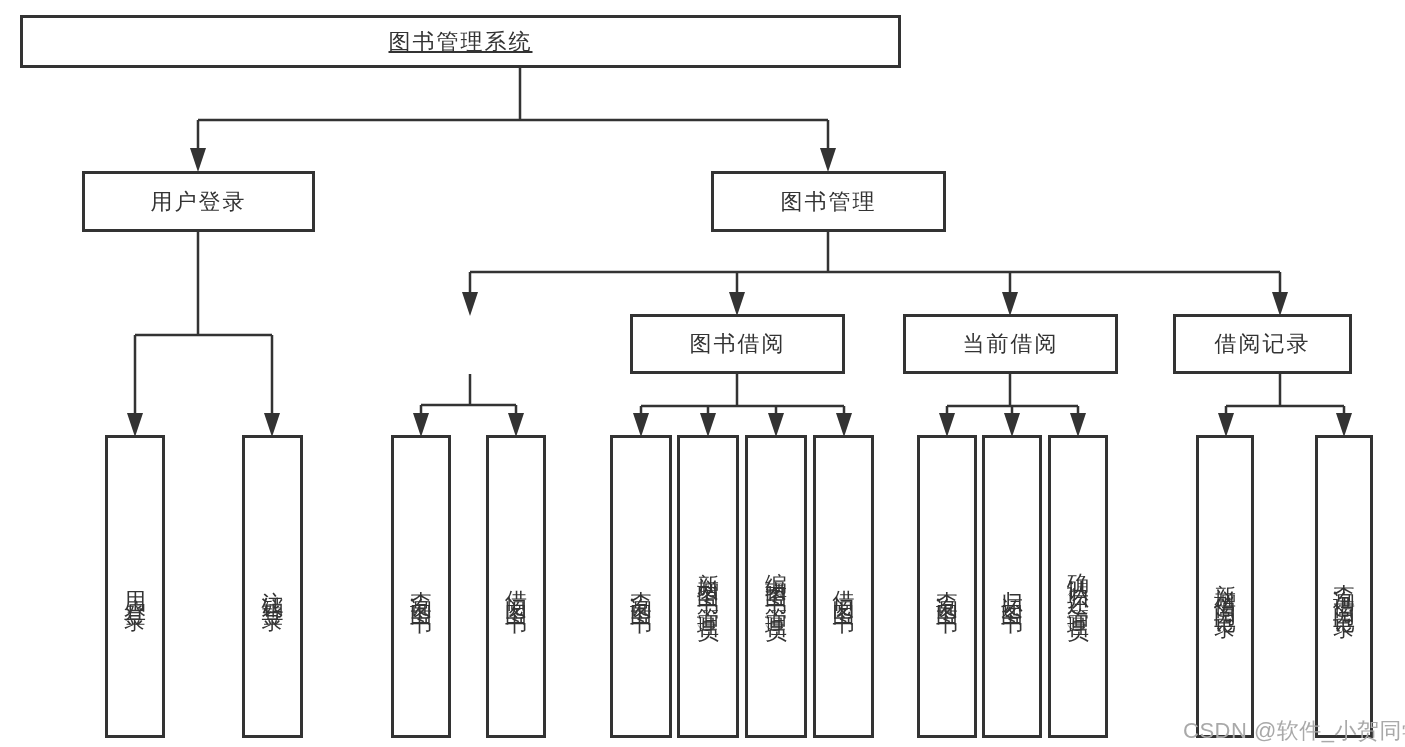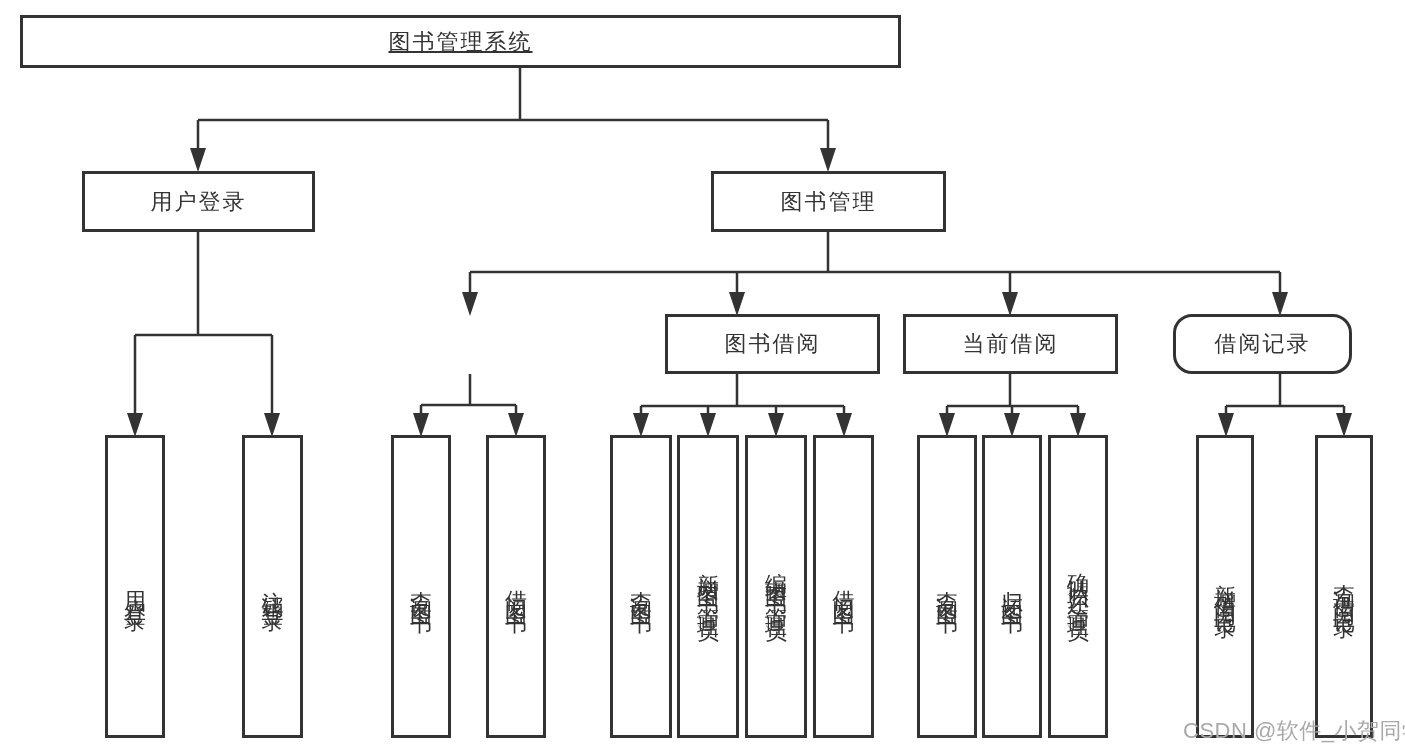--- a/index.html
+++ b/index.html
@@ -103,27 +103,27 @@
     <span class="htext">图书管理系统</span>
   </div>
 
   <div class="box" style="left:82px; top:171px; width:233px; height:61px;">
     <span class="htext">用户登录</span>
   </div>
   <div class="box" style="left:711px; top:171px; width:235px; height:61px;">
     <span class="htext">图书管理</span>
   </div>
 
-  <div class="box" style="left:665px; top:314px; width:215px; height:60px;">
+  <div class="box" style="left:630px; top:314px; width:215px; height:60px;">
     <span class="htext">图书借阅</span>
   </div>
   <div class="box" style="left:903px; top:314px; width:215px; height:60px;align-items:center;">
     <span class="htext">当前借阅</span>
   </div>
-  <div class="box" style="left:1173px; top:314px; width:179px; height:60px;border-radius:19px;">
+  <div class="box" style="left:1173px; top:314px; width:179px; height:60px;">
     <span class="htext">借阅记录</span>
   </div>
 
   <div class="box" style="left:105px; top:435px; width:60px; height:303px;">
     <span class="vtext">用户登录</span>
   </div>
   <div class="box" style="left:242px; top:435px; width:61px; height:303px;">
     <span class="vtext">注销登录</span>
   </div>
 

